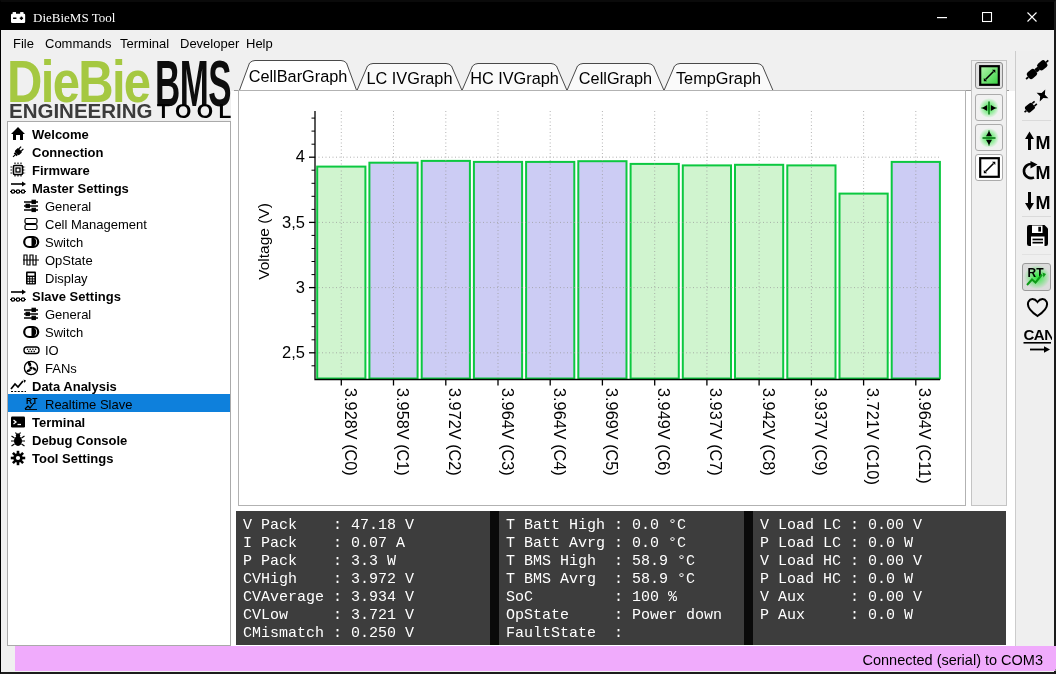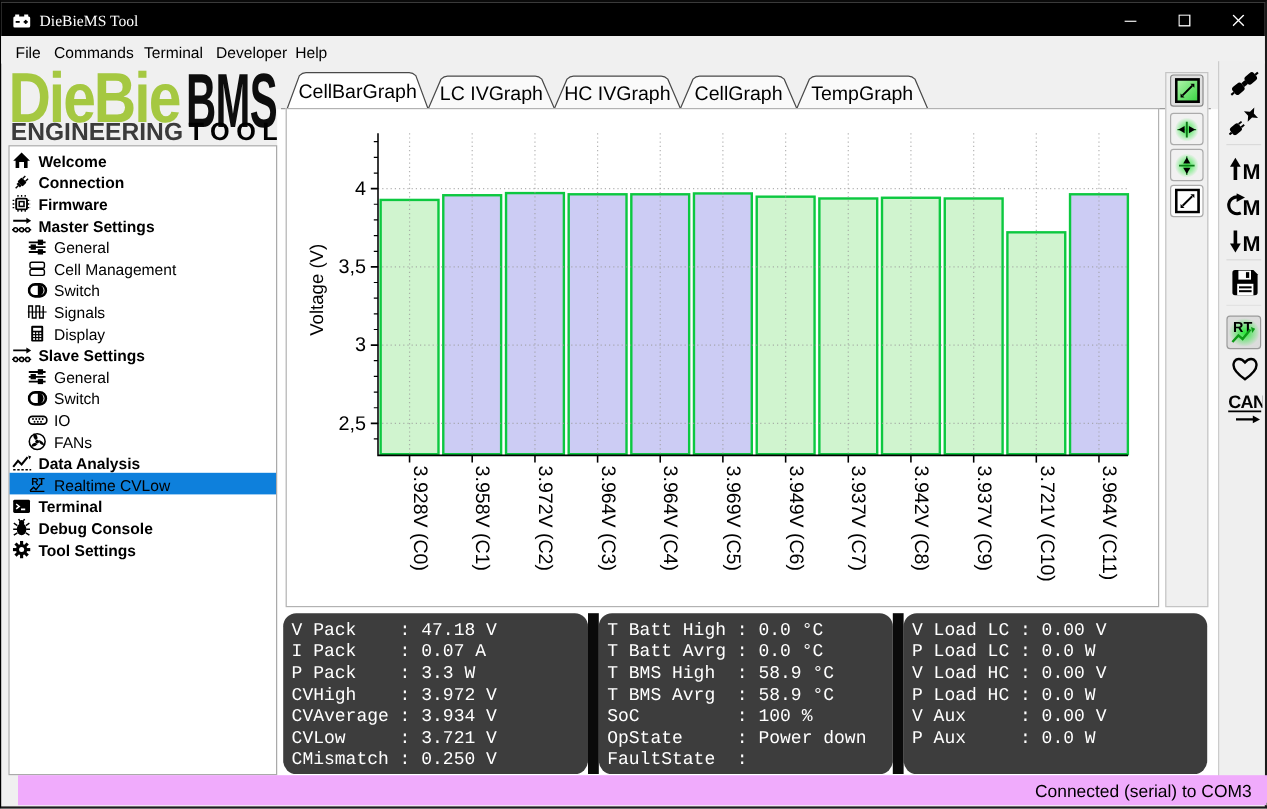--- a/index.html
+++ b/index.html
@@ -31,21 +31,21 @@
 .tabtext { font-size:16.3px; fill:#000; }
 
 #chartframe { position:absolute; left:238px; top:90px; width:728px; height:416px; background:#fff; border:1px solid #b2b2b2; }
 
 #btncol { position:absolute; left:971px; top:60px; width:36px; height:446px; background:#f0f0f0; border:1px solid #c4c4c4; }
 .pbtn { position:absolute; left:3px; width:28px; height:27px; border:1px solid #ababab; border-radius:3px; background:#f1f1f1; }
 
 #toolbar { position:absolute; left:1015px; top:51px; width:39px; height:596px; background:#efefef; border-left:1px solid #cccccc; }
 
 .dark { position:absolute; top:511px; height:134px; background:#3d3d3d; color:#fff;
-  font-family:"Liberation Mono", monospace; font-size:15px; line-height:18px; white-space:pre; padding:6px 0 15px 7px;border-radius:11px; }
+  font-family:"Liberation Mono", monospace; font-size:15px; line-height:18px; white-space:pre; padding:6px 0 15px 7px; }
 
 #statusbar { position:absolute; left:15px; top:646px; width:1053px; height:25px; background:#f0abfc; }
 #statustext { position:absolute; right:25px; top:6px; font-size:14.5px; color:#000; }
 </style>
 </head>
 <body>
 <div id="win">
 <div id="whitezone"></div>
 <div id="titlebar">
   <svg class="abs" style="left:10px;top:9px" width="15" height="13" viewBox="0 0 18 14">
@@ -146,21 +146,21 @@
         <rect x="1.2" y="3" width="14" height="10" rx="5" fill="none" stroke="#000" stroke-width="2.2"></rect>
         <path d="M8.5 3.2 A 4.8 4.8 0 0 1 8.5 12.8 Z" fill="#000"></path>
       </svg>
       <span class="lbl">Switch</span>
     </div>
 <div class="trow child" style="top:129px;width:223px">
       <svg width="16" height="16" viewBox="0 0 16 16">
         <path d="M1 13 L1 3 L4 3 L4 13 L7 13 L7 3 L10 3 L10 13 L13 13 L13 3" fill="none" stroke="#000" stroke-width="1.2"></path>
         <path d="M0 8 L16 8" stroke="#000" stroke-width="1"></path>
       </svg>
-      <span class="lbl">Signals</span>
+      <span class="lbl">OpState</span>
     </div>
 <div class="trow top" style="top:165px;width:223px">
       <svg width="17" height="16" viewBox="0 0 17 16">
         <path d="M1 4 L13 4" stroke="#000" stroke-width="1.6"></path>
         <path d="M12 1.5 L16 4 L12 6.5 Z" fill="#000"></path>
         <circle cx="3" cy="11.5" r="1.7" fill="none" stroke="#000" stroke-width="1.3"></circle>
         <circle cx="8" cy="11.5" r="1.7" fill="none" stroke="#000" stroke-width="1.3"></circle>
         <circle cx="13" cy="11.5" r="1.7" fill="none" stroke="#000" stroke-width="1.3"></circle>
         <path d="M0 11.5 L1.3 11.5 M4.7 11.5 L6.3 11.5 M9.7 11.5 L11.3 11.5 M14.7 11.5 L16 11.5" stroke="#000" stroke-width="1.2"></path>
       </svg>
@@ -236,21 +236,21 @@
         <path d="M1 13.5 L16 13.5" stroke="#000" stroke-width="1.2" stroke-dasharray="2 1.4"></path>
       </svg>
       <span class="lbl">Data Analysis</span>
     </div>
 <div class="trow child" style="top:273px;width:223px">
       <svg width="17" height="16" viewBox="0 0 17 16">
         <text x="3" y="8" font-family="Liberation Sans" font-size="8.5" font-weight="bold" fill="#000">RT</text>
         <path d="M2 13 L5 10 L7 12 L11 7" fill="none" stroke="#000" stroke-width="1.2"></path>
         <path d="M14 13.5 L2 13.5" stroke="#000" stroke-width="0.9"></path>
       </svg>
-      <span class="lbl">Realtime CVLow</span>
+      <span class="lbl">Realtime Slave</span>
     </div>
 <div class="trow top" style="top:291px;width:223px">
       <svg width="16" height="16" viewBox="0 0 16 16">
         <rect x="1" y="2.5" width="14" height="11" rx="1.2" fill="#000"></rect>
         <path d="M3.5 6 L6 8 L3.5 10" fill="none" stroke="#fff" stroke-width="1.3"></path>
         <path d="M7.5 10.5 L11 10.5" stroke="#fff" stroke-width="1.3"></path>
       </svg>
       <span class="lbl">Terminal</span>
     </div>
 <div class="trow top" style="top:309px;width:223px">

